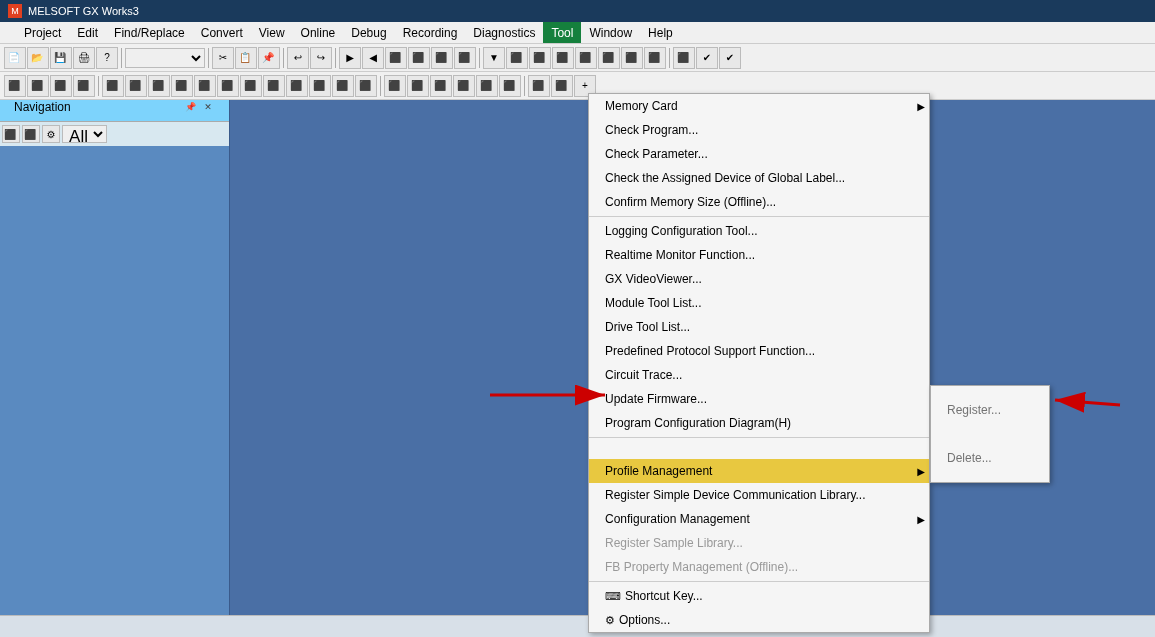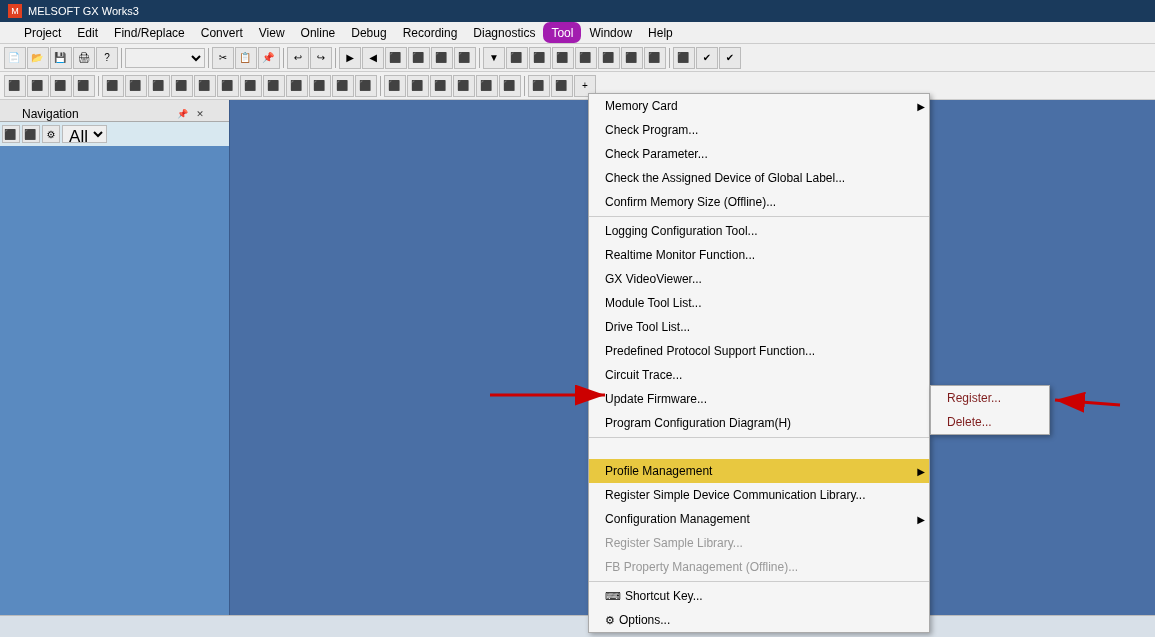--- a/index.html
+++ b/index.html
@@ -47,23 +47,22 @@
     .menu-item {
       padding: 2px 8px;
       cursor: pointer;
       font-size: 12px;
       color: #000;
       height: 100%;
       display: flex;
       align-items: center;
     }
     .menu-item.active-open {
-      background: #a21caf;
+      background: #15803d;
       color: white;
-      border-radius: 7px;
     }
 
     
     .toolbar {
       background: #f0f0f0;
       height: 28px;
       display: flex;
       align-items: center;
       padding: 2px 4px;
       border-bottom: 1px solid #ccc;
@@ -113,26 +112,26 @@
 
     
     .nav-panel {
       width: 230px;
       background: #4a7ab5;
       border-right: 1px solid #3a5a8a;
       display: flex;
       flex-direction: column;
     }
     .nav-header {
-      background: #e5e5e5;
+      background: #7dd3fc;
       height: 22px;
       display: flex;
-      align-items: flex-end;
+      align-items: flex-start;
       justify-content: space-between;
-      padding: 0 22px;
+      padding: 0 14px;
       border-bottom: 1px solid #aaa;
     }
     .nav-header-btns {
       display: flex;
       gap: 3px;
     }
     .nav-header-btn {
       width: 14px;
       height: 14px;
       font-size: 9px;
@@ -216,23 +215,23 @@
       position: absolute;
       top: 93px;
       left: 930px;
       background: #f5f5f5;
       border: 1px solid #aaa;
       box-shadow: 2px 2px 5px rgba(0,0,0,0.3);
       width: 120px;
       z-index: 101;
     }
     .submenu-item {
-      padding: 5px 16px;
+      padding: 17px 16px;
       cursor: pointer;
-      color: #7f1d1d;
+      color: #737373;
       font-size: 12px;
       white-space: nowrap;
     }
 
     
     .arrows-overlay {
       position: absolute;
       top: 0;
       left: 0;
       width: 1155px;

